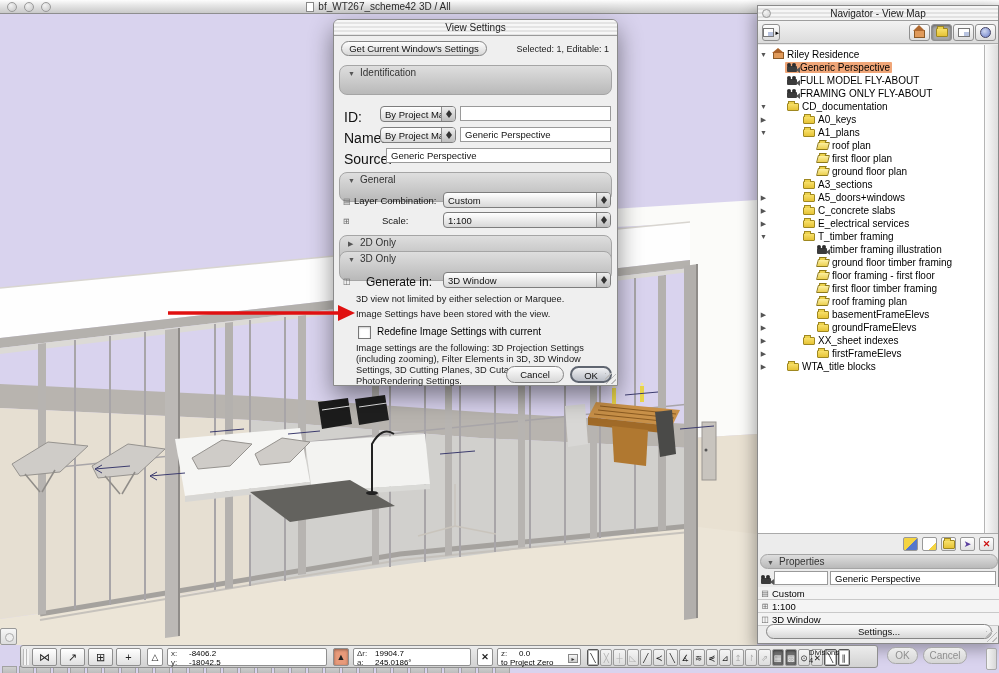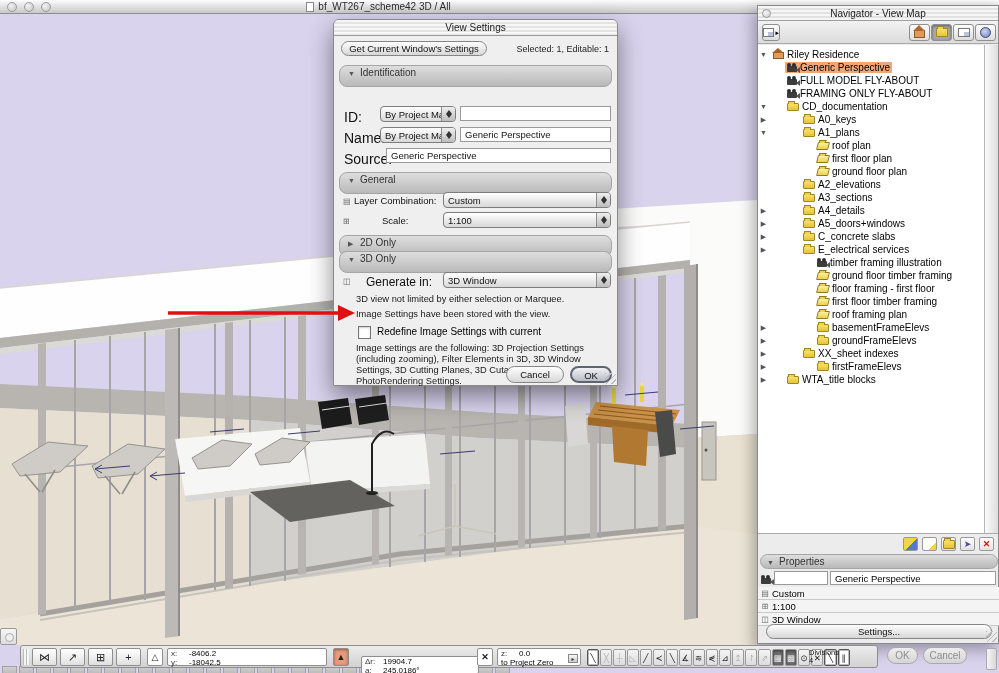--- a/index.html
+++ b/index.html
@@ -25,21 +25,21 @@
   .dialog{position:absolute;left:333px;top:19px;width:285px;height:367px;
     background:#efefef;border:1px solid #8a8a8a;border-radius:6px 6px 0 0;
     box-shadow:0 10px 24px rgba(0,0,0,.45);font-size:10px;color:#111;z-index:30;}
   .dlg-title{height:16px;border-radius:5px 5px 0 0;border-bottom:1px solid #9a9a9a;
     background:repeating-linear-gradient(#f7f7f7 0 2px,#e4e4e4 2px 4px);
     text-align:center;font-size:10px;line-height:16px;color:#222;}
   .pill{border:1px solid #858585;border-radius:9px;background:linear-gradient(#fefefe,#d7d7d7);
     font-size:9.5px;text-align:center;color:#111;}
   .get-btn{position:absolute;left:7px;top:21px;width:146px;height:15px;line-height:14px;}
   .sel-info{position:absolute;right:8px;top:24px;font-size:9px;color:#222;}
-  .secbar{position:absolute;left:5px;width:273px;height:22px;border-radius:8px;
+  .secbar{position:absolute;left:5px;width:273px;height:30px;border-radius:8px;
     background:linear-gradient(#dedede,#b9b9b9);border:1px solid #a5a5a5;
     line-height:13px;padding-left:8px;font-size:10px;color:#333;}
   .disc{display:inline-block;width:12px;font-size:7px;color:#555;}
   .disc-down::before{content:"▼";}
   .disc-right::before{content:"▶";}
   .flabel{position:absolute;font-size:14px;color:#111;}
   .ficon{position:absolute;font-size:8px;color:#666;}
   .popup{position:absolute;height:16px;border:1px solid #7d7d7d;border-radius:4px;
     background:linear-gradient(#ffffff,#d8d8d8);display:flex;align-items:center;}
   .pop-text{flex:1;padding:0 4px;font-size:9.5px;white-space:nowrap;overflow:hidden;}
@@ -485,61 +485,53 @@
           <span class="hl">
             <span class="ti ti-folder-open"></span>
             <span class="tlabel">ground floor plan</span>
           </span>
         </div>
         <div class="trow">
           <span class="ar"></span>
           <span style="width: 32px; flex: 0 0 auto;"></span>
           <span class="hl">
             <span class="ti ti-folder"></span>
-            <span class="tlabel">A2_elevations</span>
-          </span>
-        </div>
-        <div class="trow">
-          <span class="ar"></span>
+            <span class="tlabel">A3_sections</span>
+          </span>
+        </div>
+        <div class="trow">
+          <span class="ar">▶</span>
           <span style="width: 32px; flex: 0 0 auto;"></span>
           <span class="hl">
             <span class="ti ti-folder"></span>
-            <span class="tlabel">A3_sections</span>
+            <span class="tlabel">A5_doors+windows</span>
           </span>
         </div>
         <div class="trow">
           <span class="ar">▶</span>
           <span style="width: 32px; flex: 0 0 auto;"></span>
           <span class="hl">
             <span class="ti ti-folder"></span>
-            <span class="tlabel">A4_details</span>
+            <span class="tlabel">C_concrete slabs</span>
           </span>
         </div>
         <div class="trow">
           <span class="ar">▶</span>
           <span style="width: 32px; flex: 0 0 auto;"></span>
           <span class="hl">
             <span class="ti ti-folder"></span>
-            <span class="tlabel">A5_doors+windows</span>
-          </span>
-        </div>
-        <div class="trow">
-          <span class="ar">▶</span>
+            <span class="tlabel">E_electrical services</span>
+          </span>
+        </div>
+        <div class="trow">
+          <span class="ar">▼</span>
           <span style="width: 32px; flex: 0 0 auto;"></span>
           <span class="hl">
             <span class="ti ti-folder"></span>
-            <span class="tlabel">C_concrete slabs</span>
-          </span>
-        </div>
-        <div class="trow">
-          <span class="ar">▶</span>
-          <span style="width: 32px; flex: 0 0 auto;"></span>
-          <span class="hl">
-            <span class="ti ti-folder"></span>
-            <span class="tlabel">E_electrical services</span>
+            <span class="tlabel">T_timber framing</span>
           </span>
         </div>
         <div class="trow">
           <span class="ar"></span>
           <span style="width: 46px; flex: 0 0 auto;"></span>
           <span class="hl">
             <span class="ti ti-camera"></span>
             <span class="tlabel">timber framing illustration</span>
           </span>
         </div>
@@ -665,21 +657,21 @@
       <div class="cline">
           <span class="clabel">x:</span>
           <span class="cval">-8406.2</span>
         </div>
       <div class="cline">
           <span class="clabel">y:</span>
           <span class="cval">-18042.5</span>
         </div>
     </div>
     <div class="sb-tri hot" style="left:312px;">▲</div>
-    <div class="cbox" style="left:340px;width:118px;margin-top:8px;">
+    <div class="cbox" style="left:332px;width:118px;">
       <div class="cline">
           <span class="clabel">Δr:</span>
           <span class="cval">19904.7</span>
         </div>
       <div class="cline">
           <span class="clabel">a:</span>
           <span class="cval">245.0186°</span>
         </div>
     </div>
     <div class="sb-tri" style="left:456px;font-weight:bold;">✕</div>

